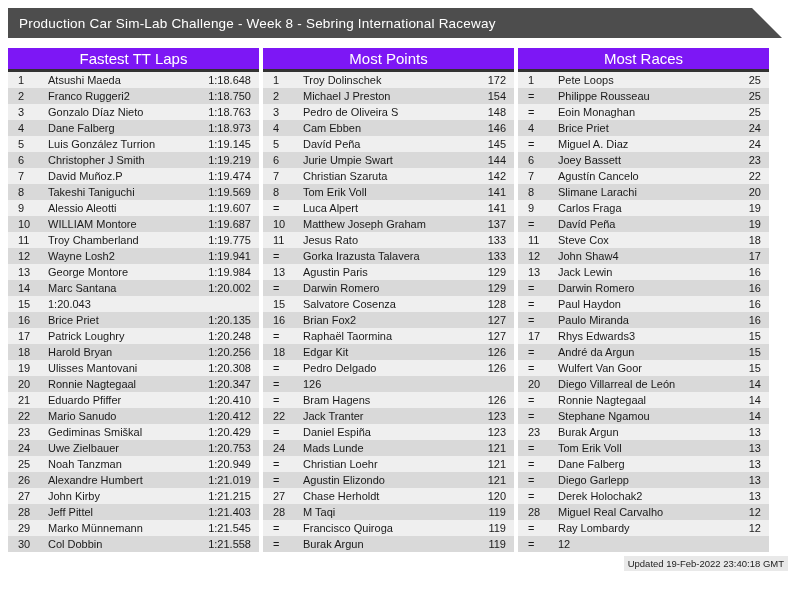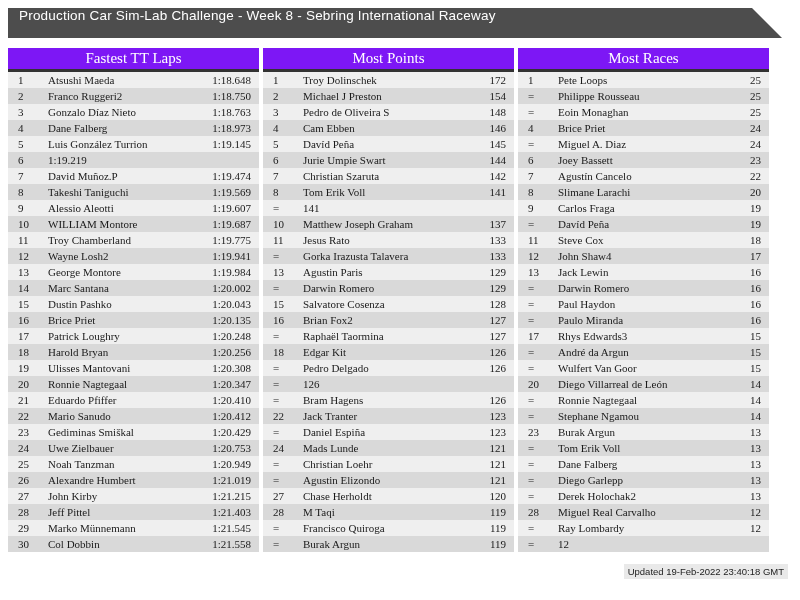--- a/index.html
+++ b/index.html
@@ -9,33 +9,32 @@
     font-family: "Liberation Sans", "DejaVu Sans", sans-serif;
     overflow: hidden;
     position: relative;
   }
   .title-bar {
     position: absolute;
     left: 8px; top: 8px;
     width: 774px; height: 30px;
     background: var(--bar, #4d4d4d);
     clip-path: polygon(0 0, calc(100% - 30px) 0, 100% 100%, 0 100%);
-    display: flex; 
+    display: flex; align-items: center;
     padding-left: 11px;
     color: #ffffff;
     font-size: 13.5px;
     letter-spacing: .2px;
   }
   .tables-wrap {
     position: absolute;
     left: 8px; top: 48px;
     width: 778px;
     display: flex;
     gap: 4px;
-    font-family: Liberation Serif, serif;
   }
   .lb-table { width: 251px; }
   .lb-header {
     height: 24px;
     background: var(--accent, #7d17f5);
     border-bottom: 3px solid #333333;
     color: #ffffff;
     font-size: 15px;
     display: flex; align-items: center; justify-content: center;
   }
@@ -51,21 +50,20 @@
   .cell-rank  { width: 40px; padding-left: 10px; flex: 0 0 auto; }
   .cell-name  { flex: 1 1 auto; white-space: nowrap; overflow: hidden; }
   .cell-value { flex: 0 0 auto; padding-right: 8px; text-align: right; }
   .updated-box {
     position: absolute;
     right: 12px; top: 556px;
     background: #e9e9e9;
     color: #222222;
     font-size: 9.5px;
     padding: 2px 4px;
-    margin-top: 8px;
   }
 </style>
 </head>
 <body>
 
 <div class="title-bar">
   <span>Production Car Sim-Lab Challenge - Week 8 - Sebring International Raceway</span>
 </div>
 
 <div class="tables-wrap">
@@ -92,20 +90,21 @@
     <span class="cell-name">Dane Falberg</span>
     <span class="cell-value">1:18.973</span>
   </div>
         <div class="lb-row">
     <span class="cell-rank">5</span>
     <span class="cell-name">Luis González Turrion</span>
     <span class="cell-value">1:19.145</span>
   </div>
         <div class="lb-row">
     <span class="cell-rank">6</span>
+    <span class="cell-name">Christopher J Smith</span>
     <span class="cell-value">1:19.219</span>
   </div>
         <div class="lb-row">
     <span class="cell-rank">7</span>
     <span class="cell-name">David Muñoz.P</span>
     <span class="cell-value">1:19.474</span>
   </div>
         <div class="lb-row">
     <span class="cell-rank">8</span>
     <span class="cell-name">Takeshi Taniguchi</span>
@@ -136,21 +135,20 @@
     <span class="cell-name">George Montore</span>
     <span class="cell-value">1:19.984</span>
   </div>
         <div class="lb-row">
     <span class="cell-rank">14</span>
     <span class="cell-name">Marc Santana</span>
     <span class="cell-value">1:20.002</span>
   </div>
         <div class="lb-row">
     <span class="cell-rank">15</span>
-    <span class="cell-name">Dustin Pashko</span>
     <span class="cell-value">1:20.043</span>
   </div>
         <div class="lb-row">
     <span class="cell-rank">16</span>
     <span class="cell-name">Brice Priet</span>
     <span class="cell-value">1:20.135</span>
   </div>
         <div class="lb-row">
     <span class="cell-rank">17</span>
     <span class="cell-name">Patrick Loughry</span>
@@ -261,20 +259,21 @@
     <span class="cell-name">Christian Szaruta</span>
     <span class="cell-value">142</span>
   </div>
         <div class="lb-row">
     <span class="cell-rank">8</span>
     <span class="cell-name">Tom Erik Voll</span>
     <span class="cell-value">141</span>
   </div>
         <div class="lb-row">
     <span class="cell-rank">=</span>
+    <span class="cell-name">Luca Alpert</span>
     <span class="cell-value">141</span>
   </div>
         <div class="lb-row">
     <span class="cell-rank">10</span>
     <span class="cell-name">Matthew Joseph Graham</span>
     <span class="cell-value">137</span>
   </div>
         <div class="lb-row">
     <span class="cell-rank">11</span>
     <span class="cell-name">Jesus Rato</span>

